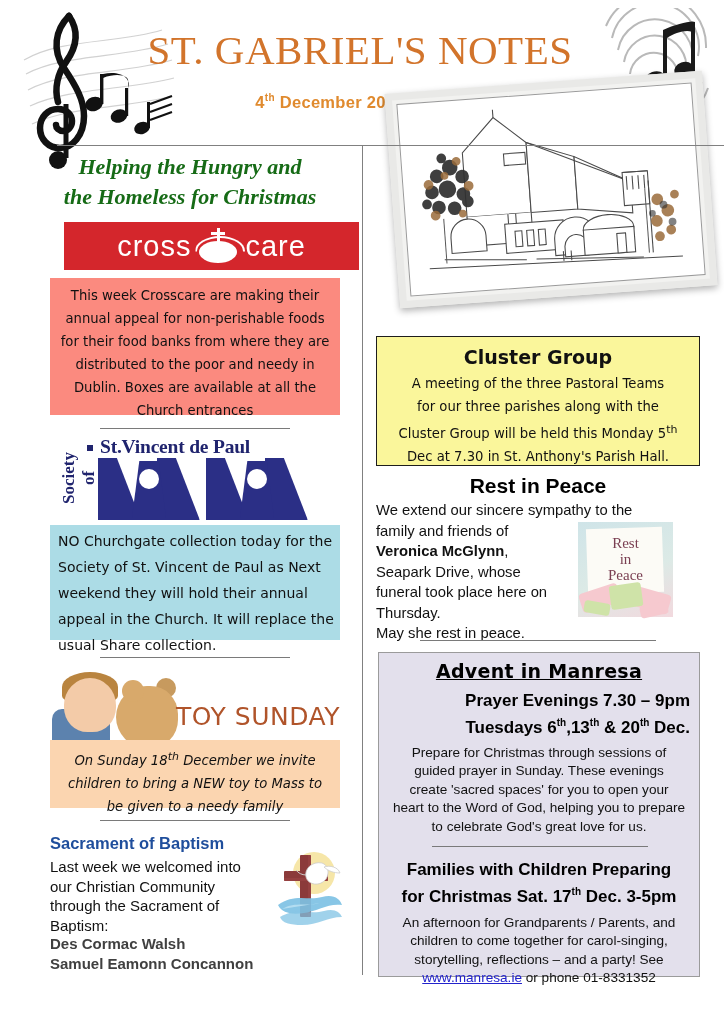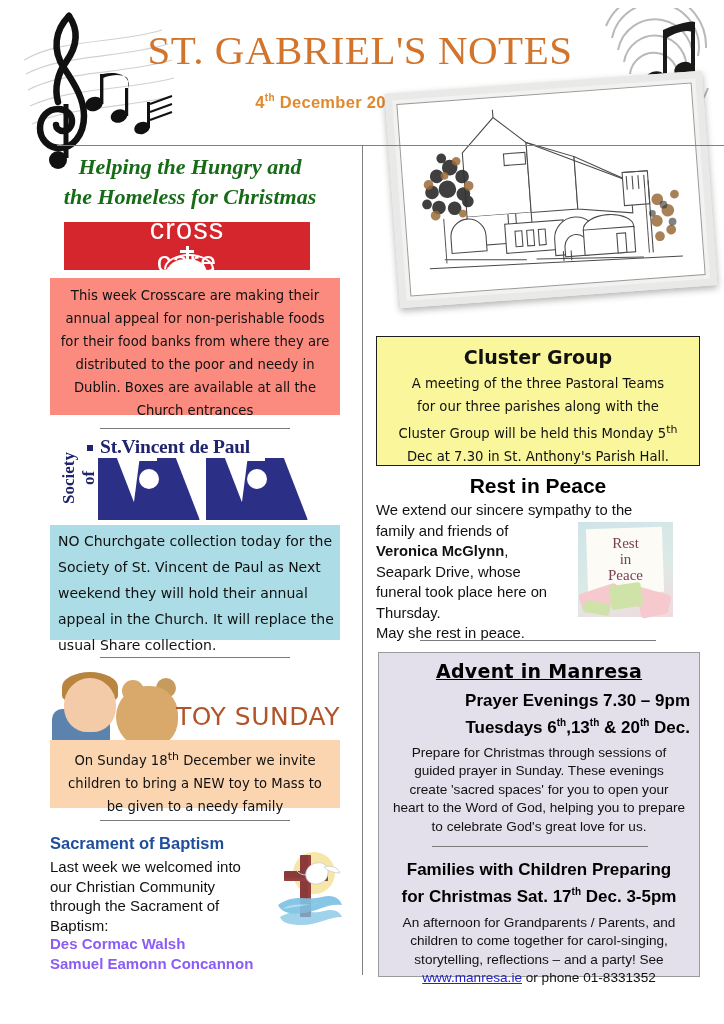--- a/index.html
+++ b/index.html
@@ -102,21 +102,21 @@
   .boy .shirt{position:absolute;left:0;bottom:0;width:58px;height:46px;background:#5C82AE;border-radius:10px 4px 0 0;}
   .boy .head{position:absolute;left:12px;top:8px;width:52px;height:54px;border-radius:50% 50% 45% 45%;background:#F3CBA8;}
   .boy .hair{position:absolute;left:10px;top:2px;width:56px;height:30px;border-radius:50% 50% 20% 20%;background:#B9843F;}
   .boy .bear{position:absolute;right:0;top:16px;width:62px;height:62px;border-radius:50% 45% 45% 50%;background:#D8A96B;}
   .boy .ear{position:absolute;right:34px;top:10px;width:22px;height:22px;border-radius:50%;background:#D8A96B;}
   .boy .ear2{position:absolute;right:2px;top:8px;width:20px;height:20px;border-radius:50%;background:#C79A5E;}
 
   
   .bap-head{font-size:16.5px;font-weight:bold;color:#1F4E9C;}
   .bap-body{font-size:15px;line-height:19.5px;color:#111;}
-  .bap-names{font-size:15px;font-weight:bold;line-height:19.5px;color:#8b5cf6;}
+  .bap-names{font-size:15px;font-weight:bold;line-height:19.5px;color:#404040;}
   .bap-img{position:absolute;background:#fff;}
 
   
   .rip-head{font-size:21px;font-weight:bold;text-align:center;}
   .rip-body{font-size:14.8px;line-height:20.5px;color:#111;}
   .rip-card{position:absolute;background:linear-gradient(160deg,#CFE4E8 0%,#DCEAE6 55%,#F2D9DE 100%);}
   .rip-card-inner{
     position:absolute;left:9%;top:6%;width:80%;height:68%;background:#FCFBF6;
     transform:rotate(-2deg);
   }
@@ -276,21 +276,21 @@
   </div>
 
   <div class="rule-top"></div>
   <div class="rule-vert"></div>
 
   <div class="blk green-head" style="left:40px;top:152px;width:300px;">
     <div>Helping the Hungry and</div>
     <div>the Homeless for Christmas</div>
   </div>
 
-  <div class="blk crosscare" style="left:64px;top:222px;width:246px;height:48px;flex-direction:column;">
+  <div class="blk crosscare" style="left:64px;top:222px;width:295px;height:48px;">
     <span>cross</span>
     <span class="cc-mark">
       <span class="cc-bowl"></span>
         <span class="cc-arc"></span>
       <span class="cc-cross-v"></span>
         <span class="cc-cross-h"></span>
     </span>
     <span>care</span>
   </div>
 
@@ -328,21 +328,21 @@
   <div class="boy" style="left:52px;top:670px;width:126px;height:85px;">
     <div class="shirt"></div>
       <div class="hair"></div>
       <div class="head"></div>
     <div class="ear2"></div>
       <div class="bear"></div>
       <div class="ear"></div>
   </div>
   <div class="blk toy-title" style="left:176px;top:702px;width:180px;">TOY SUNDAY</div>
 
-  <div class="blk peach-box body-comic" style="left:50px;top:740px;width:290px;height:68px;padding:5px 8px 0;">
+  <div class="blk peach-box body-comic" style="left:50px;top:740px;width:290px;height:68px;padding:5px 8px 0;font-style:italic;">
     <div><span>On Sunday 18</span><sup>th</sup><span> December we invite</span></div>
     <div>children to bring a NEW toy to Mass to</div>
     <div>be given to a needy family</div>
   </div>
 
   <div class="sep" style="left:100px;top:820px;width:190px;"></div>
 
   <div class="blk bap-head" style="left:50px;top:834px;width:240px;">Sacrament of Baptism</div>
   <div class="blk bap-body" style="left:50px;top:857px;width:210px;">Last week we welcomed into our Christian Community through the Sacrament of Baptism:</div>
   <div class="blk bap-names" style="left:50px;top:934px;width:260px;">

